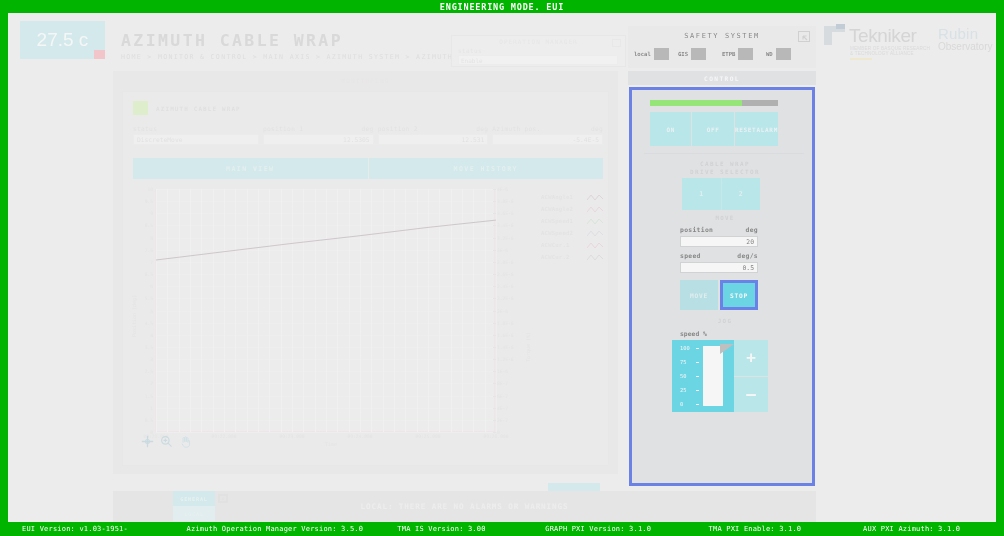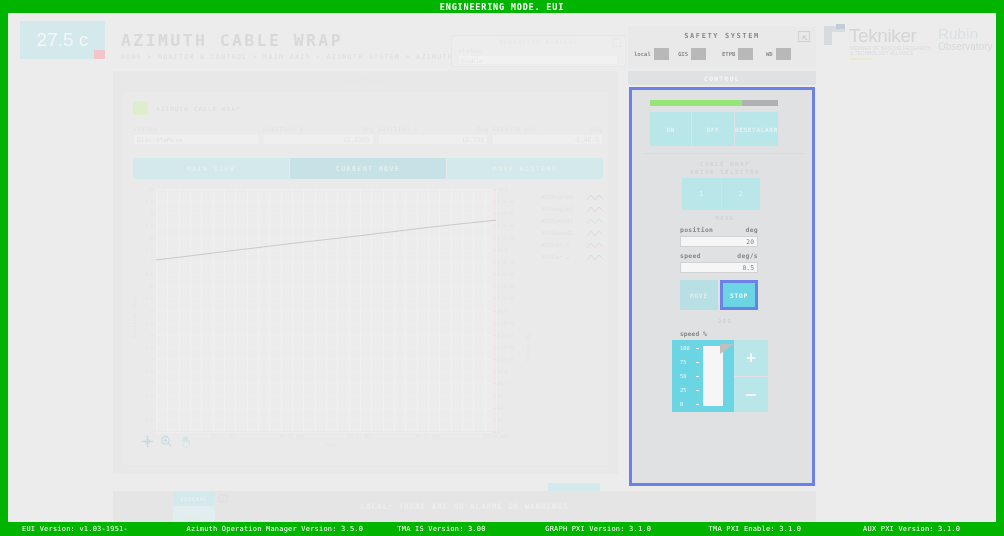--- a/index.html
+++ b/index.html
@@ -170,21 +170,21 @@
   .al-tab.off { background: #d8eef0; color: #e4f4f5; }
   .al-pop { position: absolute; left: 105px; top: 3px; width: 10px; height: 9px; border: 1px solid #d8d8d8; }
   .al-msg { position: absolute; left: 0; top: 0; width: 703px; height: 31px;
             display: flex; align-items: center; justify-content: center;
             font-size: 7.6px; letter-spacing: .9px; color: #efefef; font-weight: bold; }
 
   
   .rightpanel { position: absolute; left: 620px; top: 13px; width: 188px; height: 460px; }
   .safety { position: absolute; left: 0; top: 0; width: 188px; height: 42px; background: #e8e8e8; }
   .safety-title { text-align: center; font-size: 7px; letter-spacing: 1.6px; color: #2f2f2f;
-                  font-weight: bold; padding-top: 6px; }
+                  font-weight: normal; padding-top: 6px; }
   .safety-row { position: absolute; left: 6px; top: 22px; width: 176px; display: flex; }
   .sf { flex: 1; display: flex; align-items: center; gap: 3px; }
   .sf .n { font-size: 5.6px; color: #333; font-weight: bold; }
   .sf .led { width: 15px; height: 12px; background: #8c8c8c; }
 
   .control-hdr { position: absolute; left: 0; top: 45px; width: 188px; height: 14px;
                  background: #d7d9dc; display: flex; align-items: center; justify-content: center;
                  font-size: 6.2px; letter-spacing: 1.4px; color: #ffffff; font-weight: bold; }
 
   .ctlbox { position: absolute; left: 1px; top: 61px; width: 186px; height: 399px;
@@ -308,21 +308,20 @@
           <div class="val r">12.531</div>
         </div>
         <div class="fld w2">
           <div class="lab"><span>Azimuth pos.</span><span class="unit">deg</span></div>
           <div class="val r">-5.4E-5</div>
         </div>
       </div>
 
       <div class="tabs">
         <div class="tab">MAIN VIEW</div>
-        <div class="tab sel">CURRENT MOVE</div>
         <div class="tab">MOVE HISTORY</div>
       </div>
 
       <div class="chart">
         <div class="ylabel-left">Position (deg)</div>
         <div class="ylabel-right">Torque (%)</div>
         <div class="xlabel">Time</div>
 
         <div class="plotbox">
           <div class="axis-top"></div>
@@ -675,14 +674,14 @@
 
   <div class="veil"></div>
 </div>
 
 <div class="bottombar">
   <span class="vitem">EUI Version: v1.03-1951-</span>
   <span class="vitem">Azimuth Operation Manager Version: 3.5.0</span>
   <span class="vitem">TMA IS Version: 3.00</span>
   <span class="vitem">GRAPH PXI Version: 3.1.0</span>
   <span class="vitem">TMA PXI Enable: 3.1.0</span>
-  <span class="vitem">AUX PXI Version: 3.1.0</span>
+  <span class="vitem">AUX PXI Azimuth: 3.1.0</span>
 </div>
 
 </body></html>

